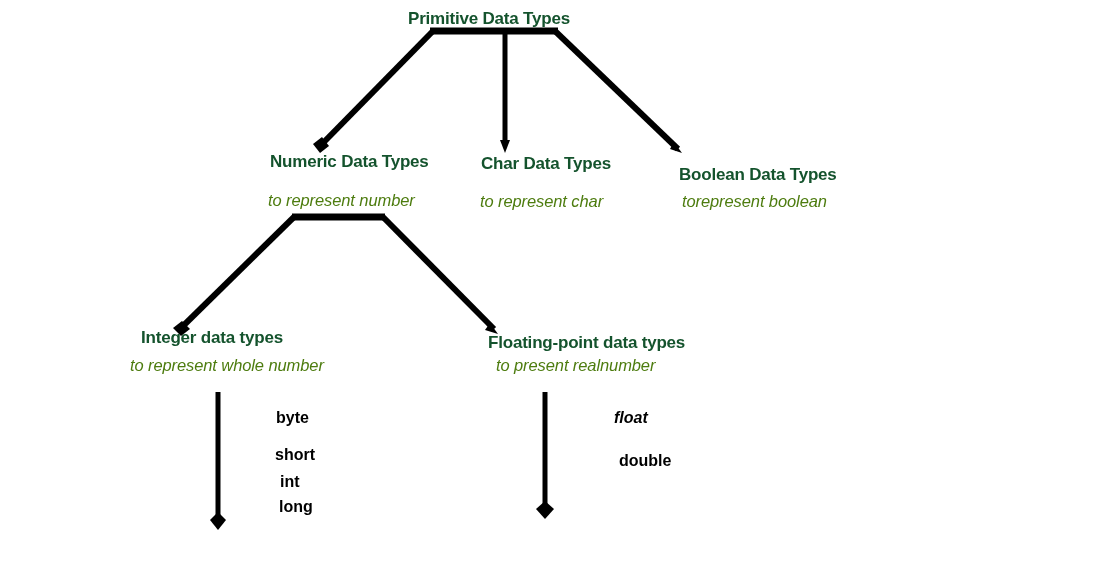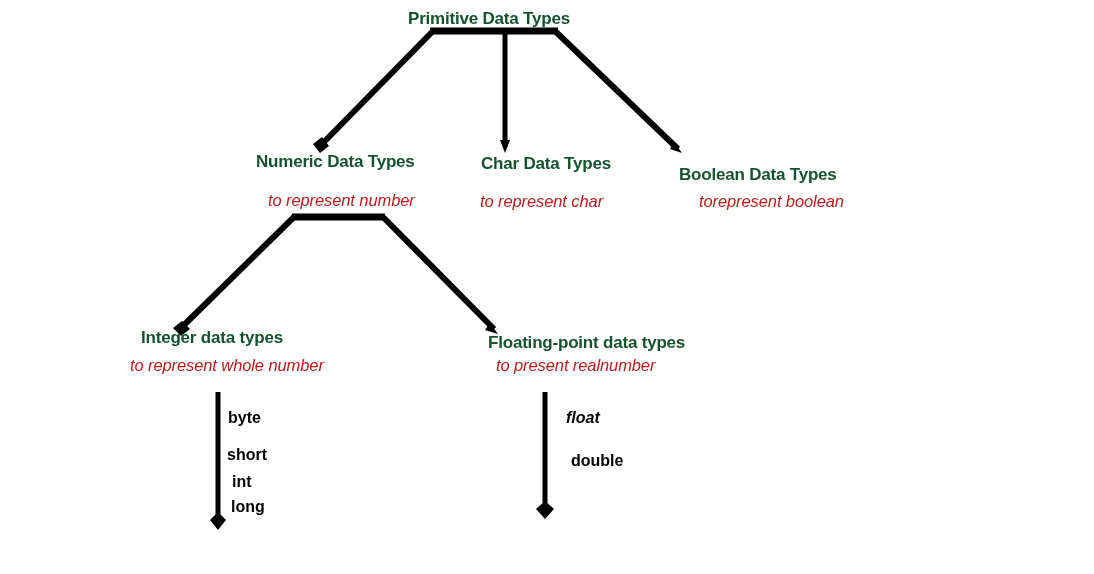--- a/index.html
+++ b/index.html
@@ -31,29 +31,30 @@
     letter-spacing: -0.2px;
     color: #14532d;
   }
   .node-desc {
     position: absolute;
     font-style: italic;
     font-size: 16.5px;
     line-height: 1;
     white-space: nowrap;
     letter-spacing: -0.1px;
-    color: #b91c1c;
+    color: #4d7c0f;
   }
   .leaf-label {
     position: absolute;
     font-weight: bold;
     font-size: 16px;
     line-height: 1;
     white-space: nowrap;
     color: #000000;
+    margin-left: 48px;
   }
   svg { display: block; }
 </style>
 </head>
 <body>
 
 <div id="diagram-root">
 
   <svg id="diagram-canvas" viewBox="0 0 1094 574" width="1094" height="574" xmlns="http://www.w3.org/2000/svg">
 
@@ -78,28 +79,28 @@
 
     <line x1="218" y1="392" x2="218" y2="516" stroke="#000000" stroke-width="5" stroke-linecap="butt"></line>
     <polygon points="218,512 226,520 218,530 210,520" fill="#000000"></polygon>
 
     <line x1="545" y1="392" x2="545" y2="505" stroke="#000000" stroke-width="5" stroke-linecap="butt"></line>
     <polygon points="545,501 554,509 545,519 536,509" fill="#000000"></polygon>
   </svg>
 
   <div class="node-label" style="left:408px; top:10px;">Primitive Data Types</div>
 
-  <div class="node-label" style="left:256px; top:153px;">Numeric Data Types</div>
+  <div class="node-label" style="left:270px; top:153px;">Numeric Data Types</div>
   <div class="node-desc" style="left:268px; top:192px;">to represent number</div>
 
   <div class="node-label" style="left:481px; top:155px;">Char Data Types</div>
   <div class="node-desc" style="left:480px; top:193px;">to represent char</div>
 
   <div class="node-label" style="left:679px; top:154px;margin-top:12px;">Boolean Data Types</div>
-  <div class="node-desc" style="left:682px; top:193px;margin-left:17px;">torepresent boolean</div>
+  <div class="node-desc" style="left:682px; top:193px;">torepresent boolean</div>
 
   <div class="node-label" style="left:141px; top:329px;">Integer data types</div>
   <div class="node-desc" style="left:130px; top:357px;text-align:center;">to represent whole number</div>
 
   <div class="node-label" style="left:488px; top:334px;">Floating-point data types</div>
   <div class="node-desc" style="left:496px; top:357px;">to present realnumber</div>
 
   <div class="leaf-label" style="left:228px; top:410px;">byte</div>
   <div class="leaf-label" style="left:227px; top:447px;">short</div>
   <div class="leaf-label" style="left:232px; top:474px;">int</div>

